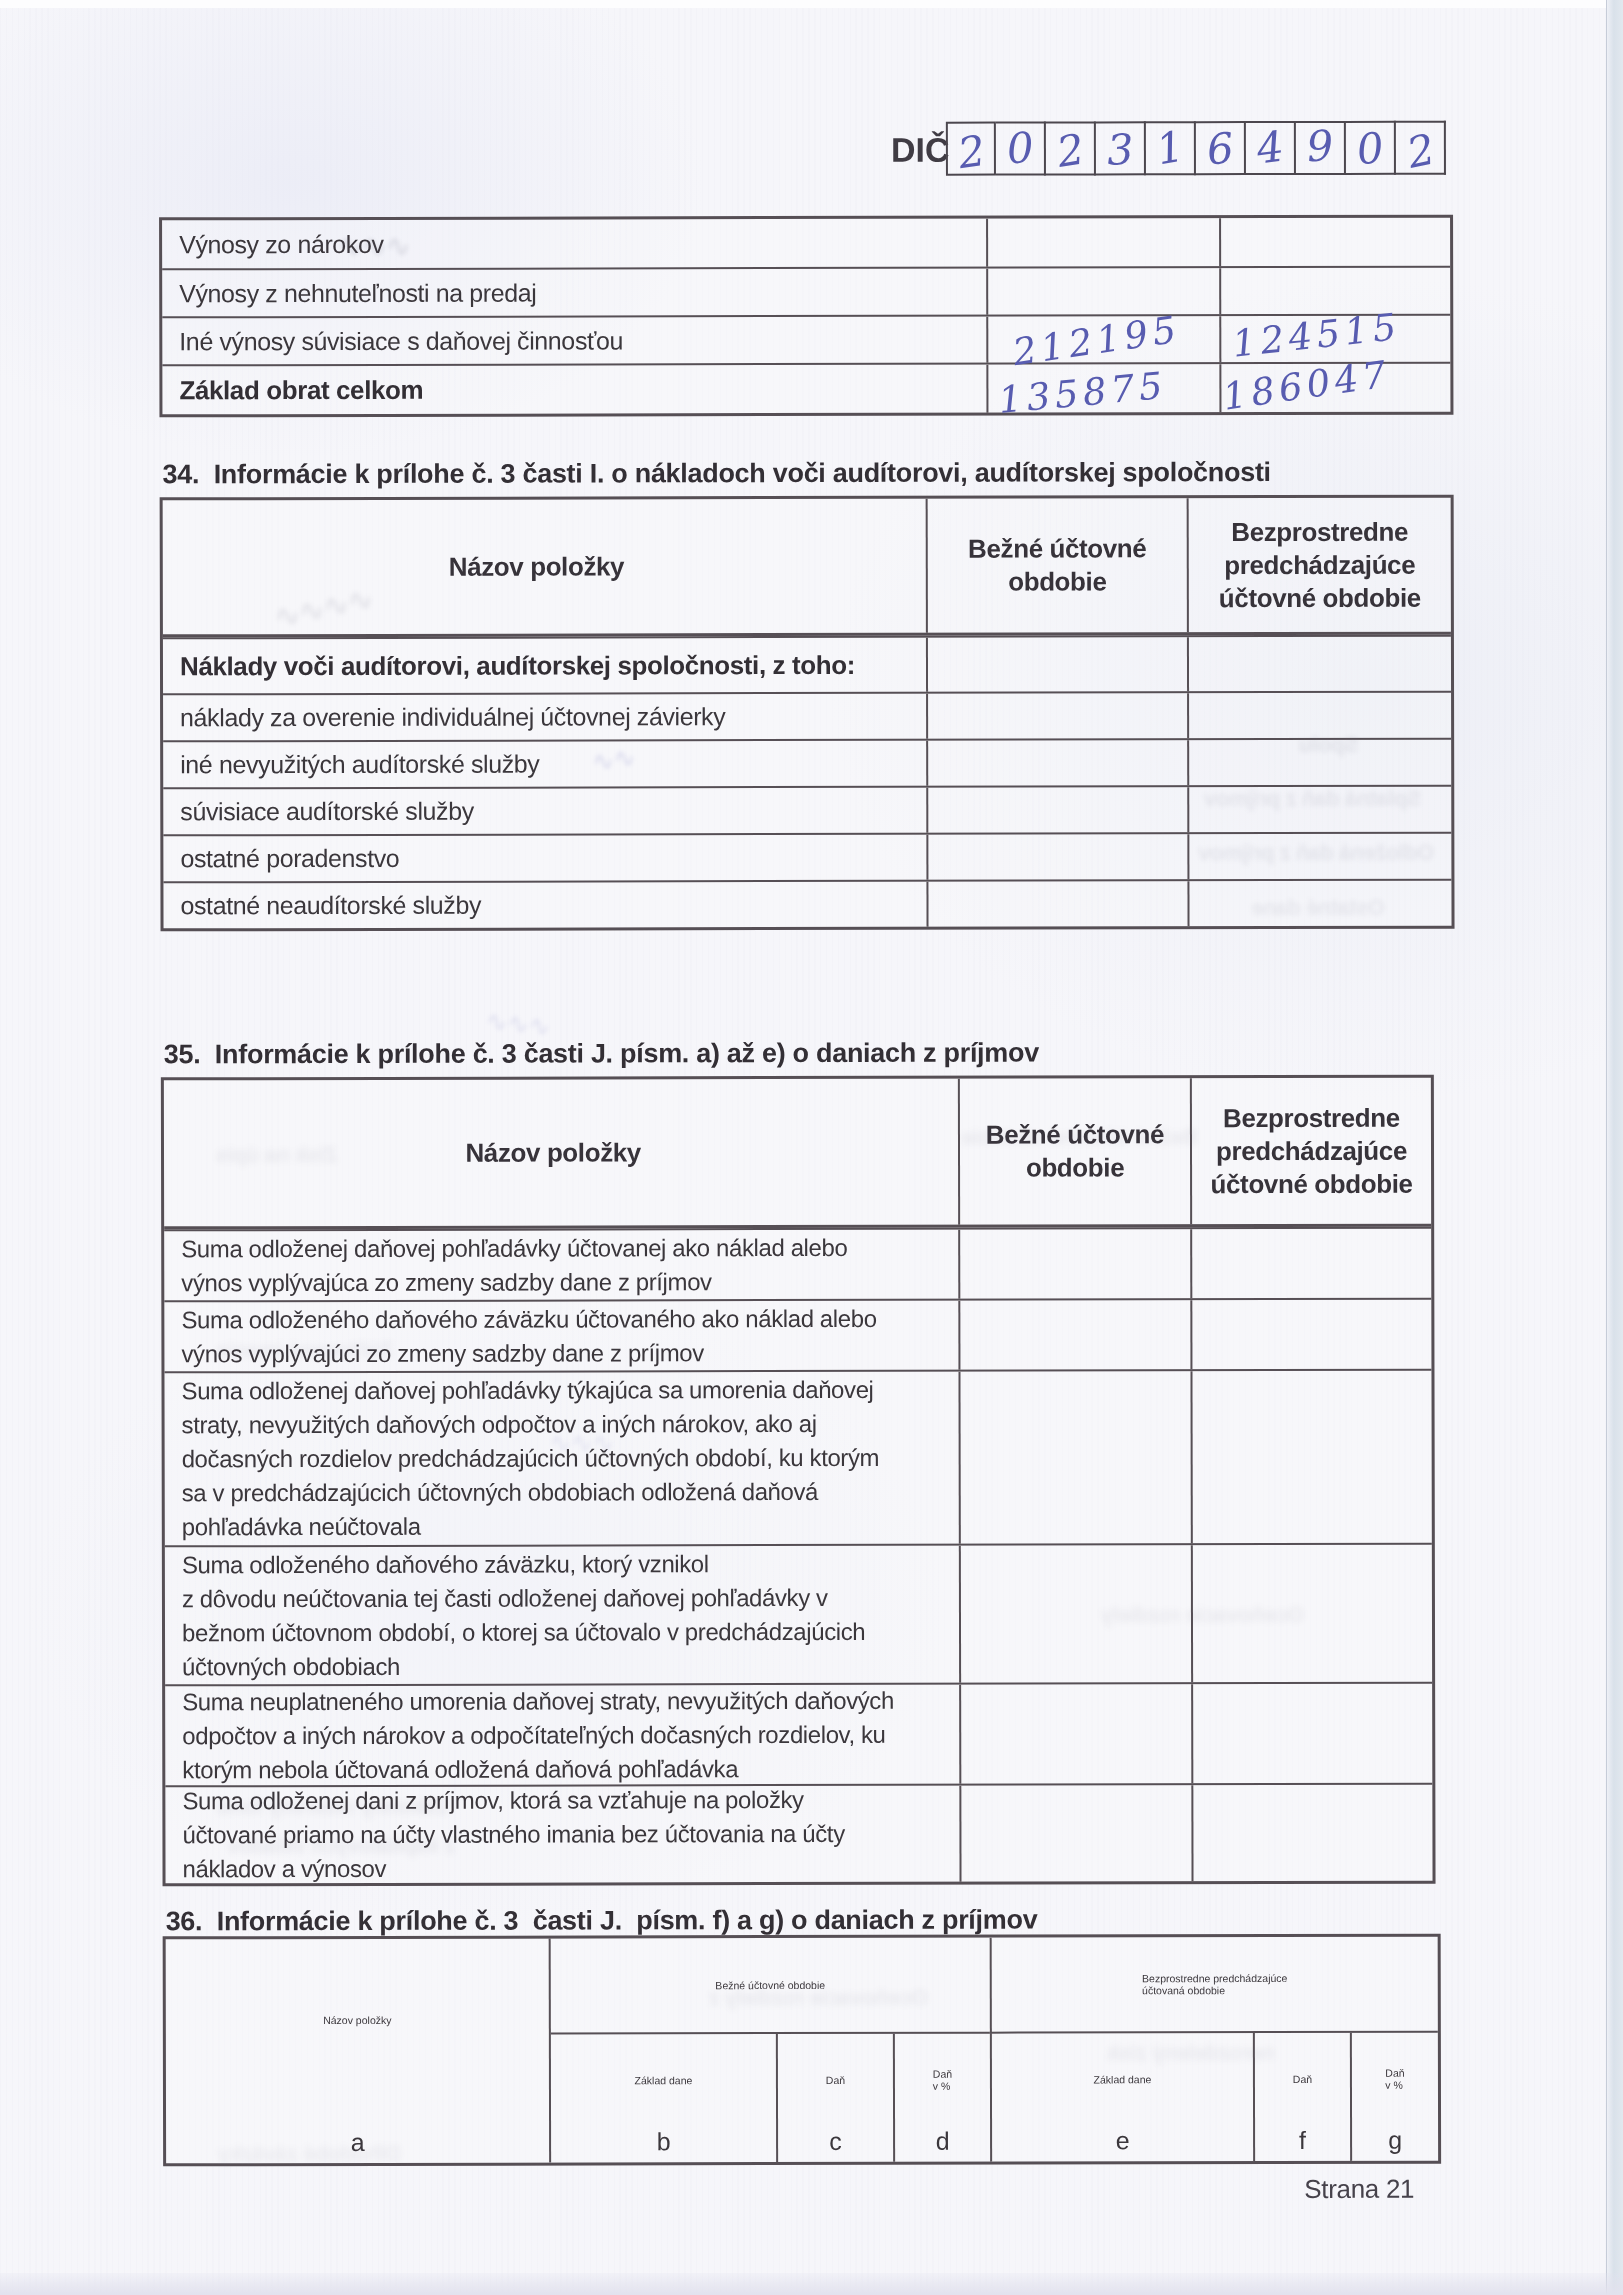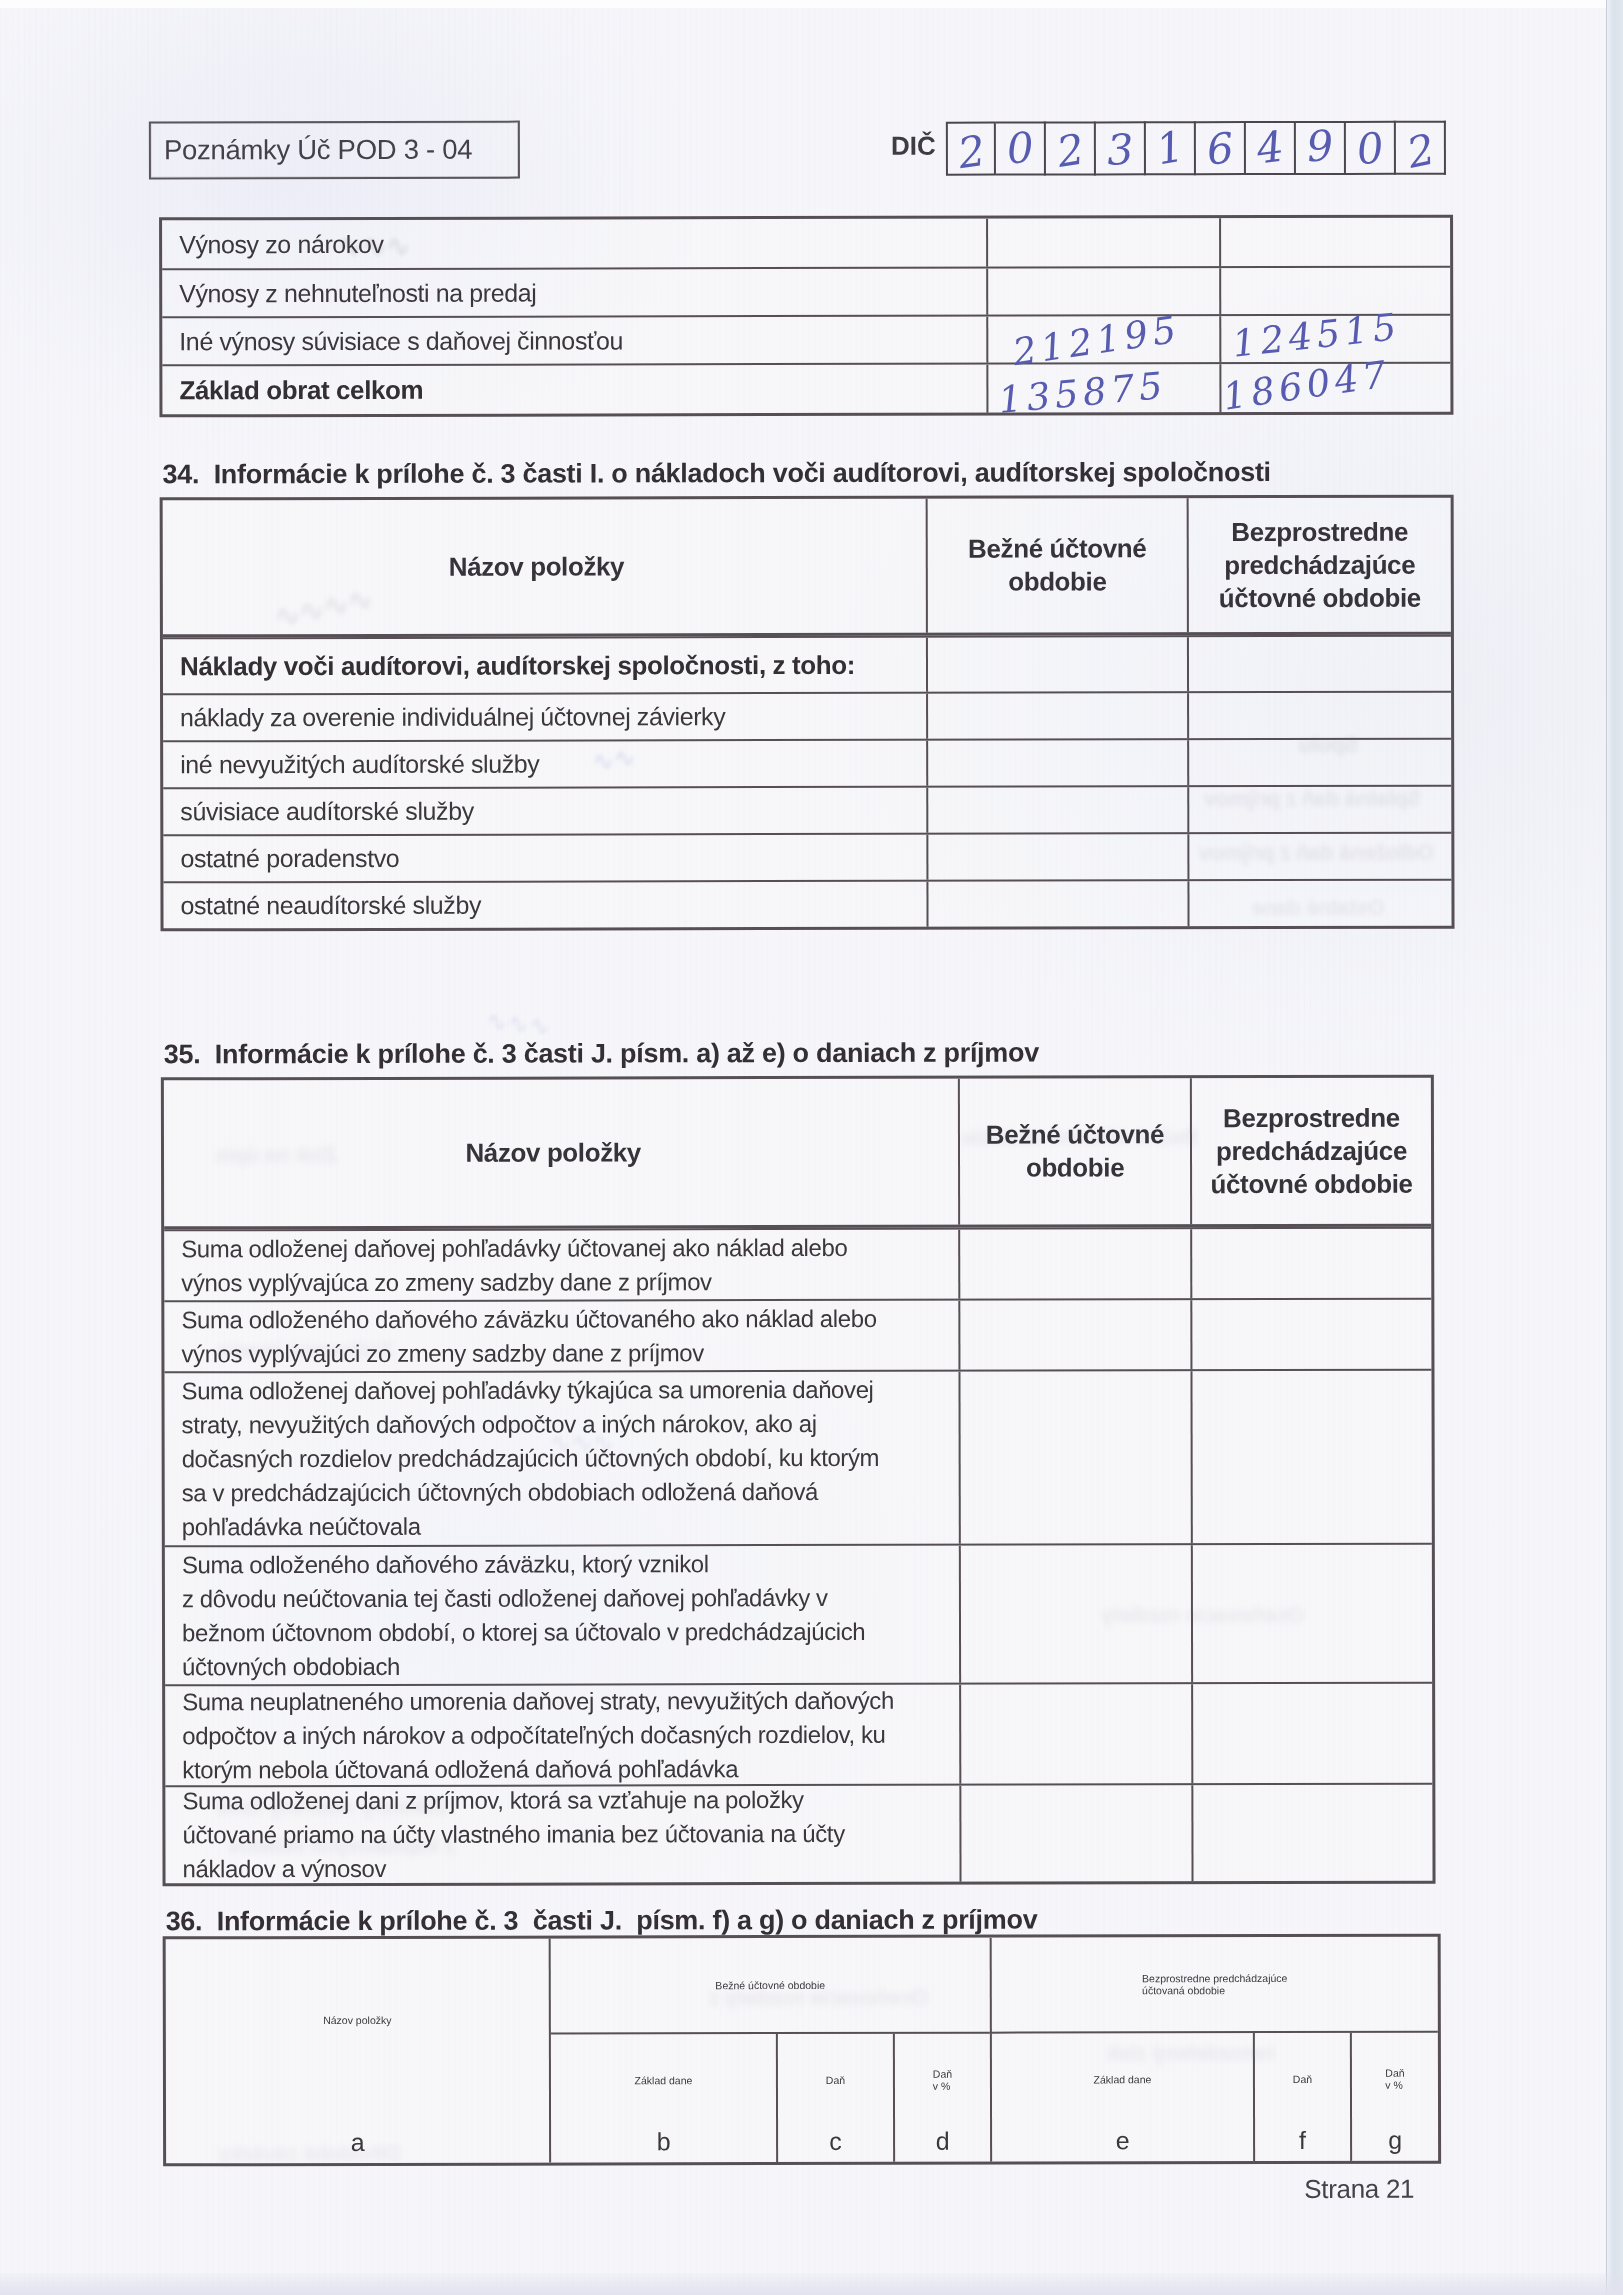--- a/index.html
+++ b/index.html
@@ -23,21 +23,21 @@
     background:linear-gradient(to bottom,rgba(224,224,238,.2),#e2e2ee);}
   .edge-top{position:absolute;left:0;top:0;width:1624px;height:7.9px;background:#fdfdfe;}
 
   .content{position:absolute;inset:0;transform:rotate(-.12deg);color:var(--txt);}
 
   
   .form-code-box{position:absolute;left:151px;top:120px;width:371px;height:58px;
     border:2px solid #5b565c;box-shadow:inset 0 0 0 0.7px rgba(60,55,70,.18);
     display:flex;align-items:center;padding-left:13px;box-sizing:border-box;}
   .form-code-box .lbl{font-size:27.5px;letter-spacing:-0.3px;color:#45414a;}
-  .dic-label{position:absolute;left:893px;top:131px;font-size:26px;font-weight:bold;color:#403c44;}
+  .dic-label{position:absolute;left:893px;top:131px;font-size:34px;font-weight:bold;color:#403c44;}
   .dic-boxes{position:absolute;left:948px;top:122px;display:flex;}
   .dic-cell{width:50px;height:54px;border:2px solid #4c474e;border-left-width:0;box-sizing:border-box;
     display:flex;align-items:center;justify-content:center;overflow:visible;}
   .dic-cell:first-child{border-left-width:2px;}
   .hwd{font-family:"DejaVu Serif",serif;font-style:italic;font-size:42px;color:var(--ink);line-height:1;}
   .dic-cell:nth-child(1) .hwd{transform:rotate(-8deg) translateY(3.9px);}
   .dic-cell:nth-child(2) .hwd{transform:rotate(-4deg);}
   .dic-cell:nth-child(3) .hwd{transform:rotate(-9deg) translateY(2.6px);}
   .dic-cell:nth-child(4) .hwd{transform:rotate(-3deg) translateY(2px);}
   .dic-cell:nth-child(5) .hwd{transform:rotate(-10deg);}
@@ -129,23 +129,20 @@
     letter-spacing:-0.3px;white-space:nowrap;}
   .ghost.ink{color:#7e80c4;font-weight:normal;}
 </style>
 </head>
 <body>
 
 <div class="canvas">
   <div class="edge-top"></div>
   <div class="content">
 
-    <div class="form-code-box">
-      <span class="lbl">Poznámky Úč POD 3 - 04</span>
-    </div>
     <div class="dic-label">DIČ</div>
     <div class="dic-boxes">
       <div class="dic-cell">
           <span class="hwd">2</span>
         </div>
       <div class="dic-cell">
           <span class="hwd">0</span>
         </div>
       <div class="dic-cell">
           <span class="hwd">2</span>

